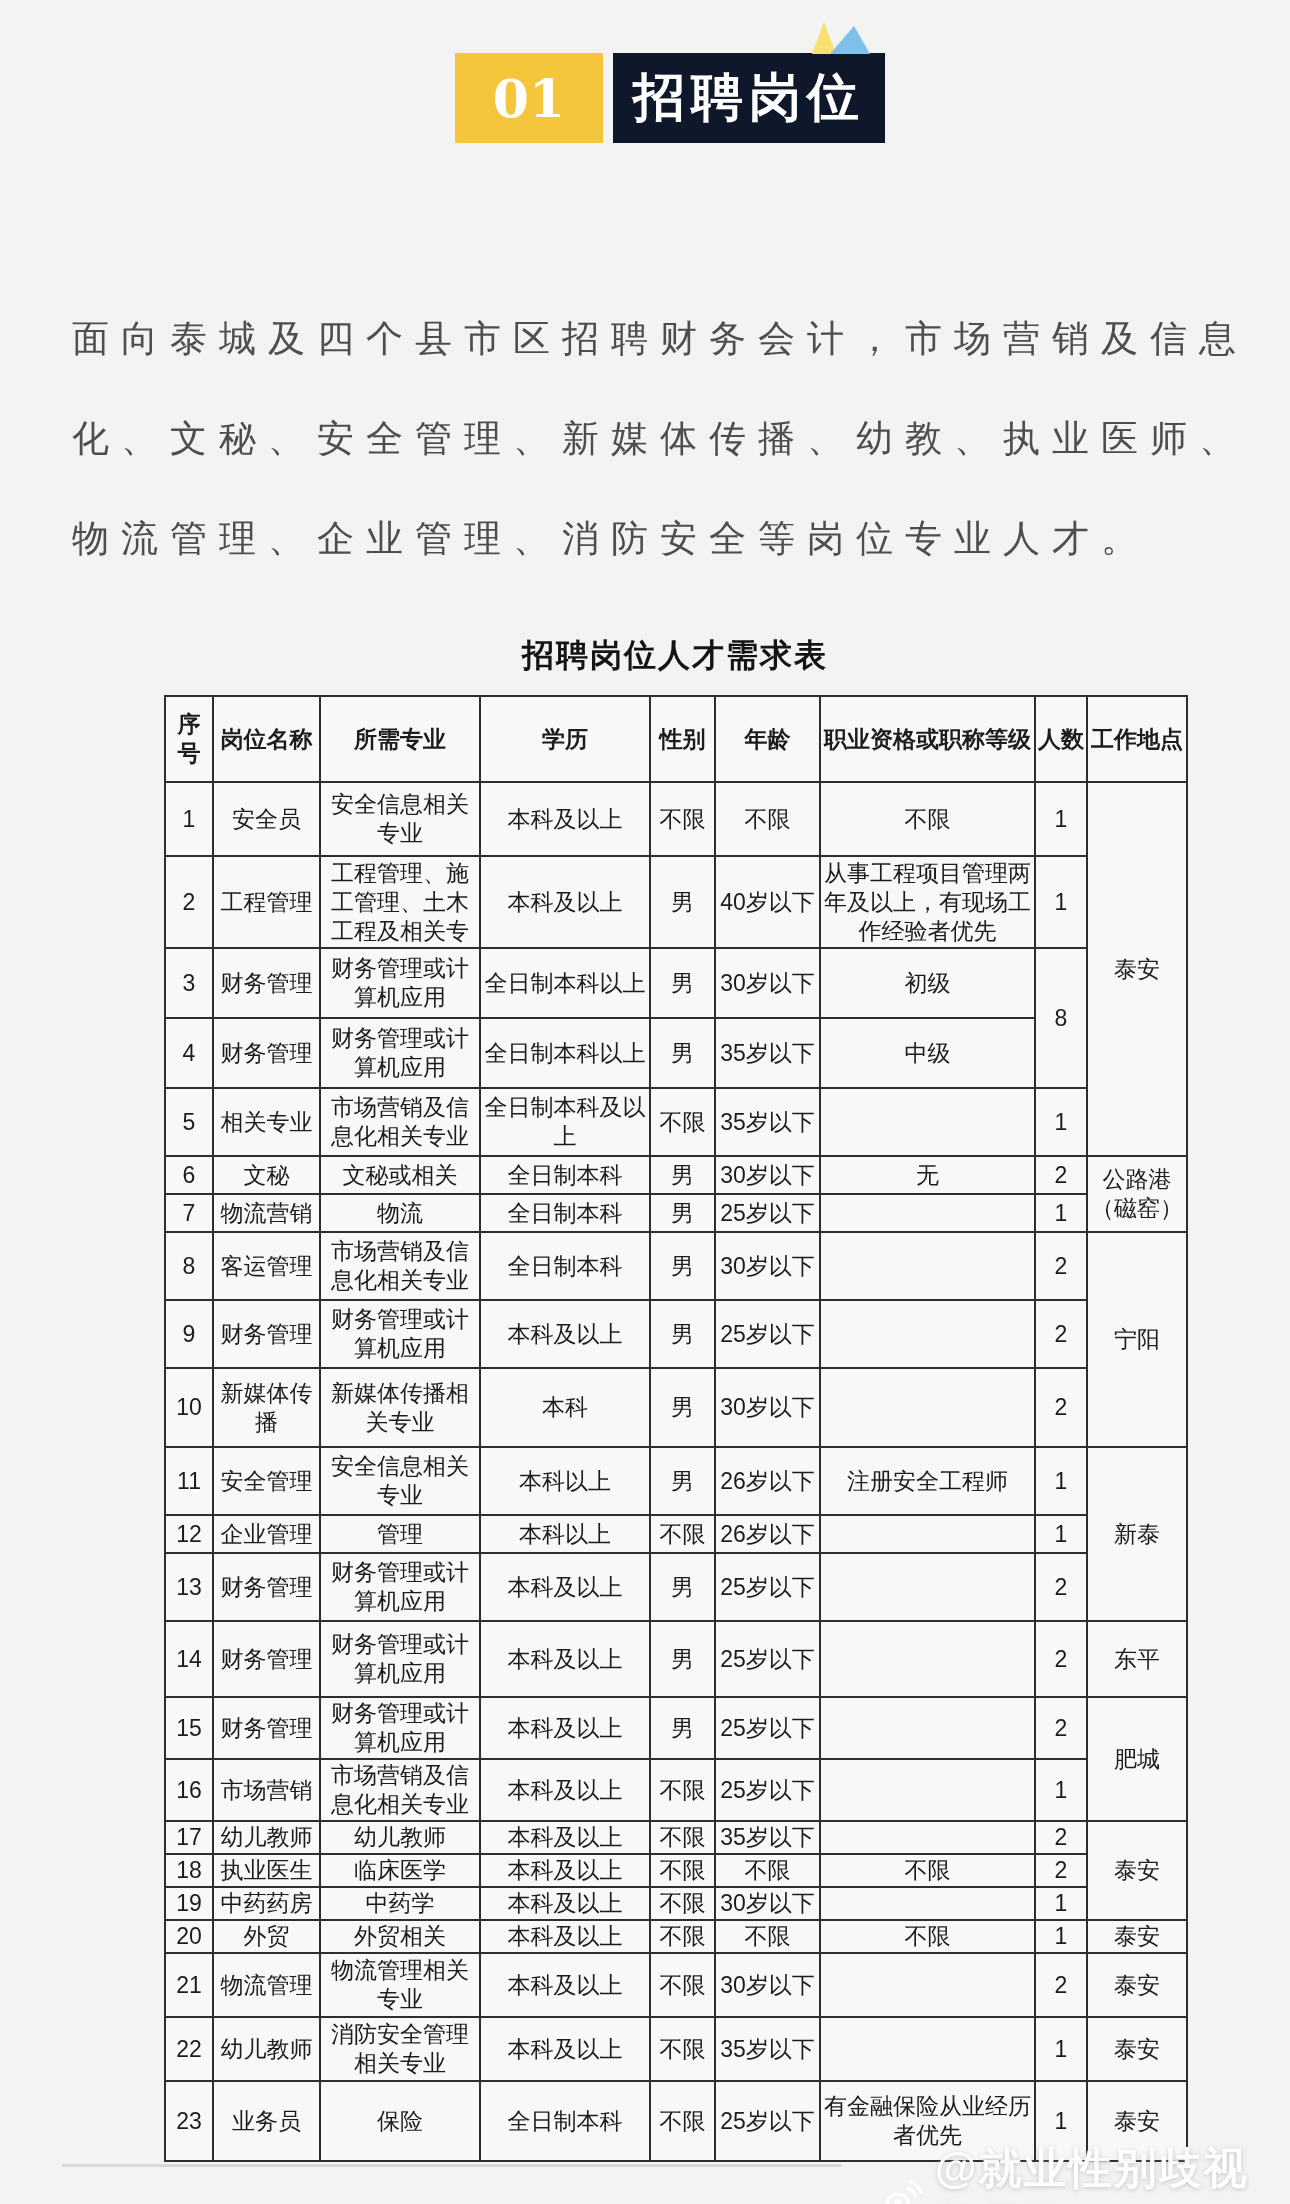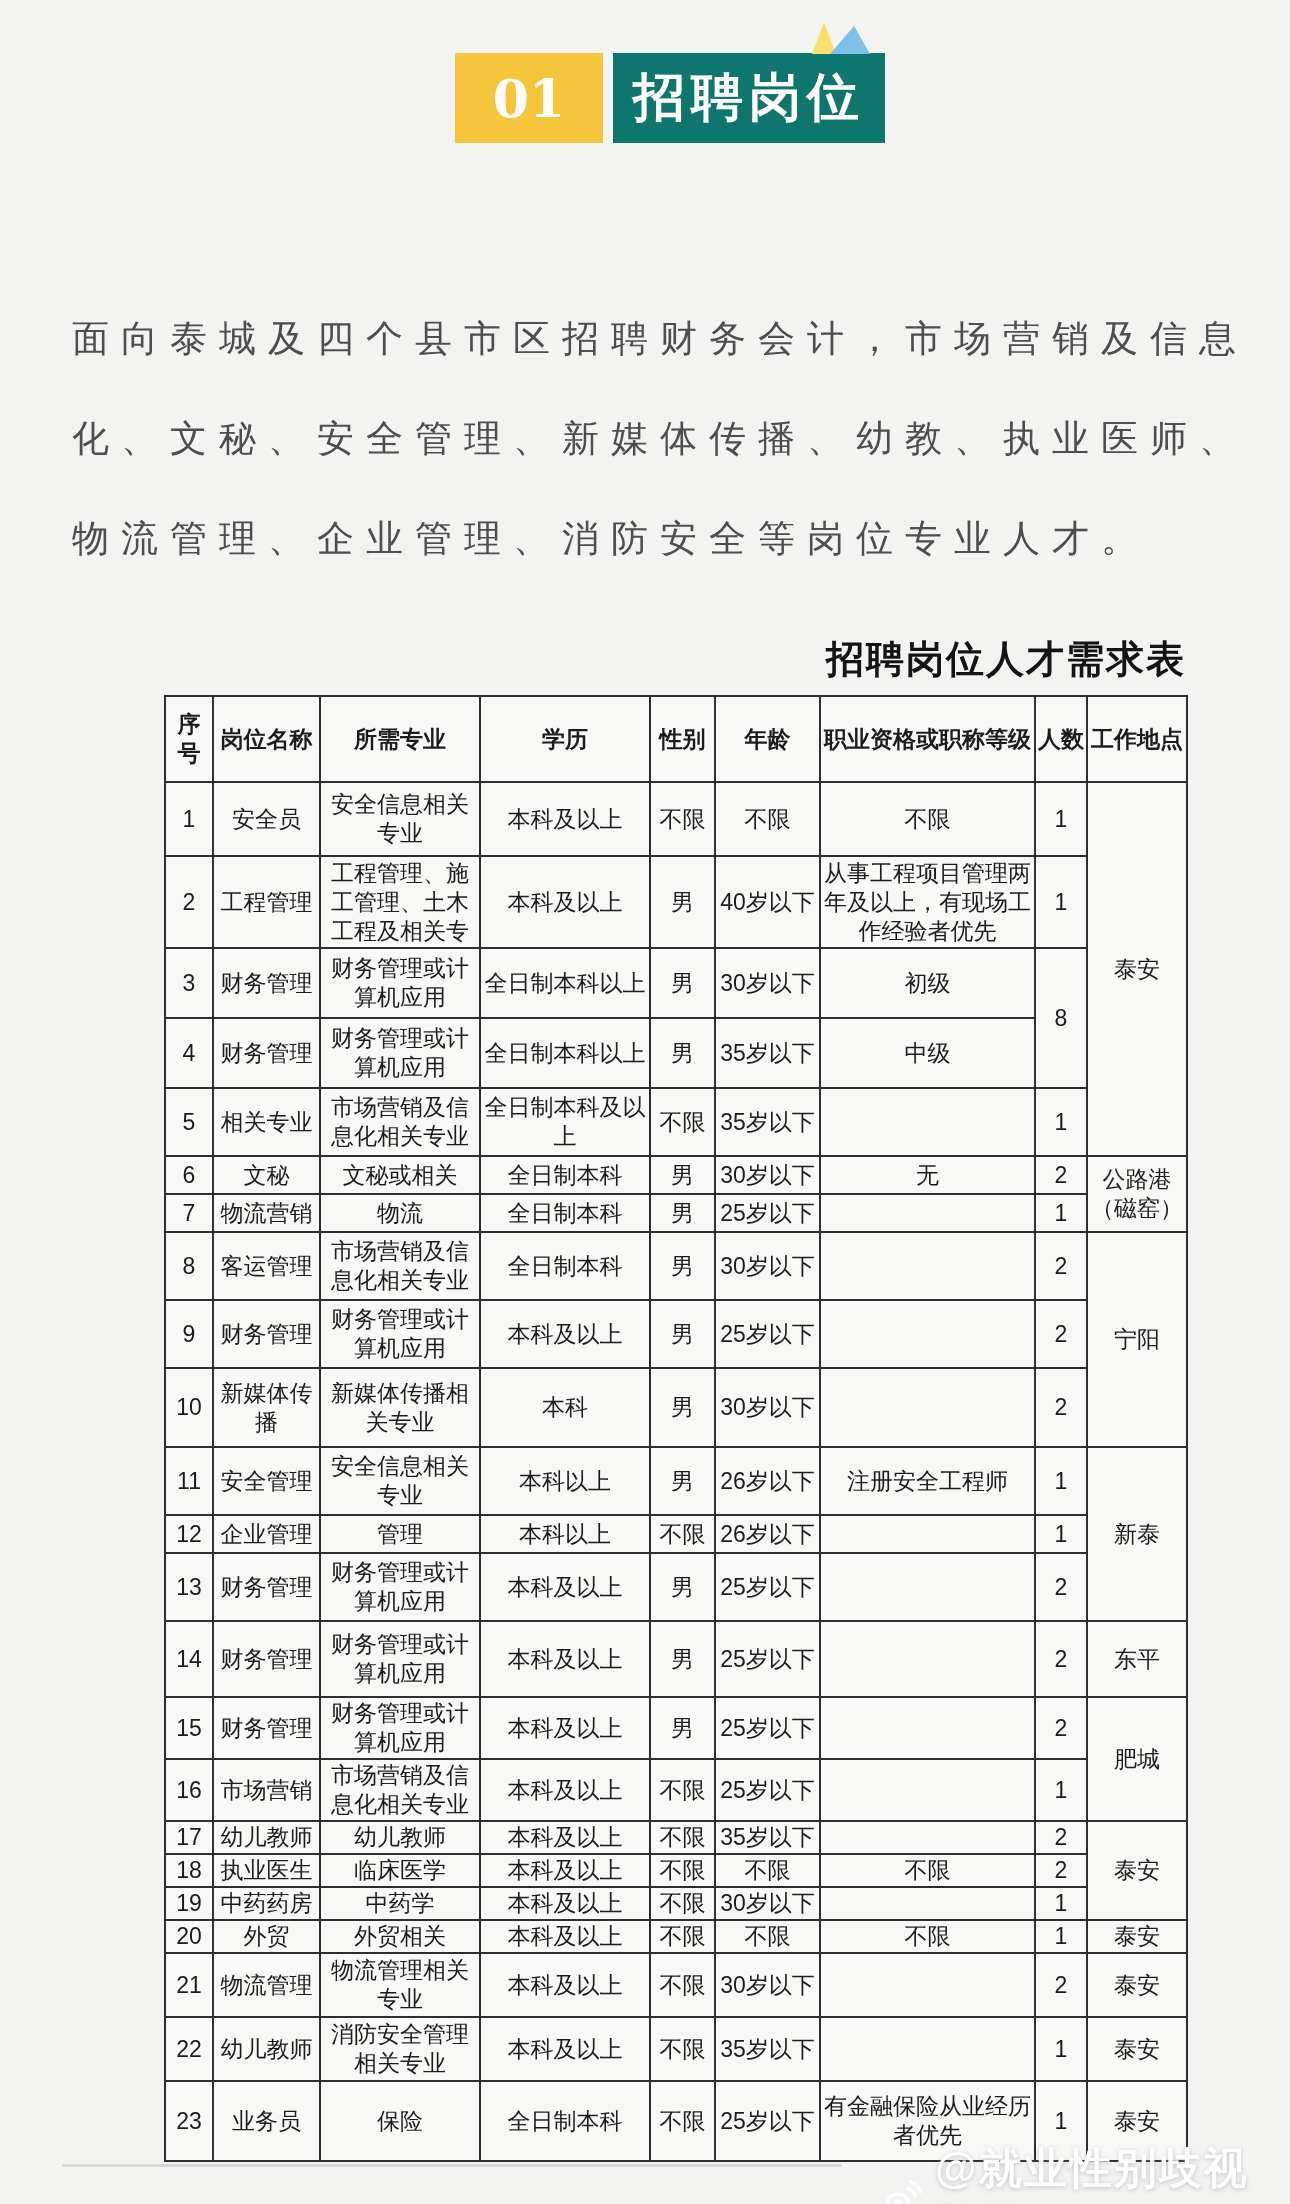--- a/index.html
+++ b/index.html
@@ -10,35 +10,35 @@
     color:#1c1c1c;
   }
   
   .badges { position:absolute; top:53px; left:455px; display:flex;border-radius:16px; }
   .badge-num {
     width:148px; height:90px; background:#f5c53c; color:#ffffff;
     font-family:"DejaVu Serif", serif; font-size:52px; font-weight:bold;
     display:flex; align-items:center; justify-content:center;
   }
   .badge-title {
-    margin-left:10px; width:272px; height:90px; background:#0f766e; color:#ffffff;
+    margin-left:10px; width:272px; height:90px; background:#0f172a; color:#ffffff;
     font-size:52px; font-weight:bold; letter-spacing:6px;
     display:flex; align-items:center; justify-content:center;
   }
   .corner { position:absolute; top:16px; left:810px; width:64px; height:40px; }
   
   .intro {
     position:absolute; left:72px; top:252px; width:1180px;
     font-size:37px; line-height:100px; letter-spacing:12px;
     color:#4e4e4e; white-space:pre-line; word-break:break-all;
   }
   
   .tbl-title {
-    position:absolute; top:634px; left:164px; width:1022px; text-align:right;
-    font-family:"DejaVu Serif", serif; font-weight:bold; font-size:38px;
+    position:absolute; top:634px; left:164px; width:1022px; text-align:center;
+    font-family:"DejaVu Serif", serif; font-weight:bold; font-size:32px;
     color:#141414; letter-spacing:2px;
   }
   table.req {
     position:absolute; left:164px; top:695px; width:1022px;
     border-collapse:collapse; table-layout:fixed; background:#f8f8f6;
   }
   table.req th, table.req td {
     border:2px solid #2e2e2e; text-align:center; vertical-align:middle;
     white-space:pre-line; word-break:break-all;
     font-size:23px; line-height:29px; padding:1px 3px; overflow:hidden;

